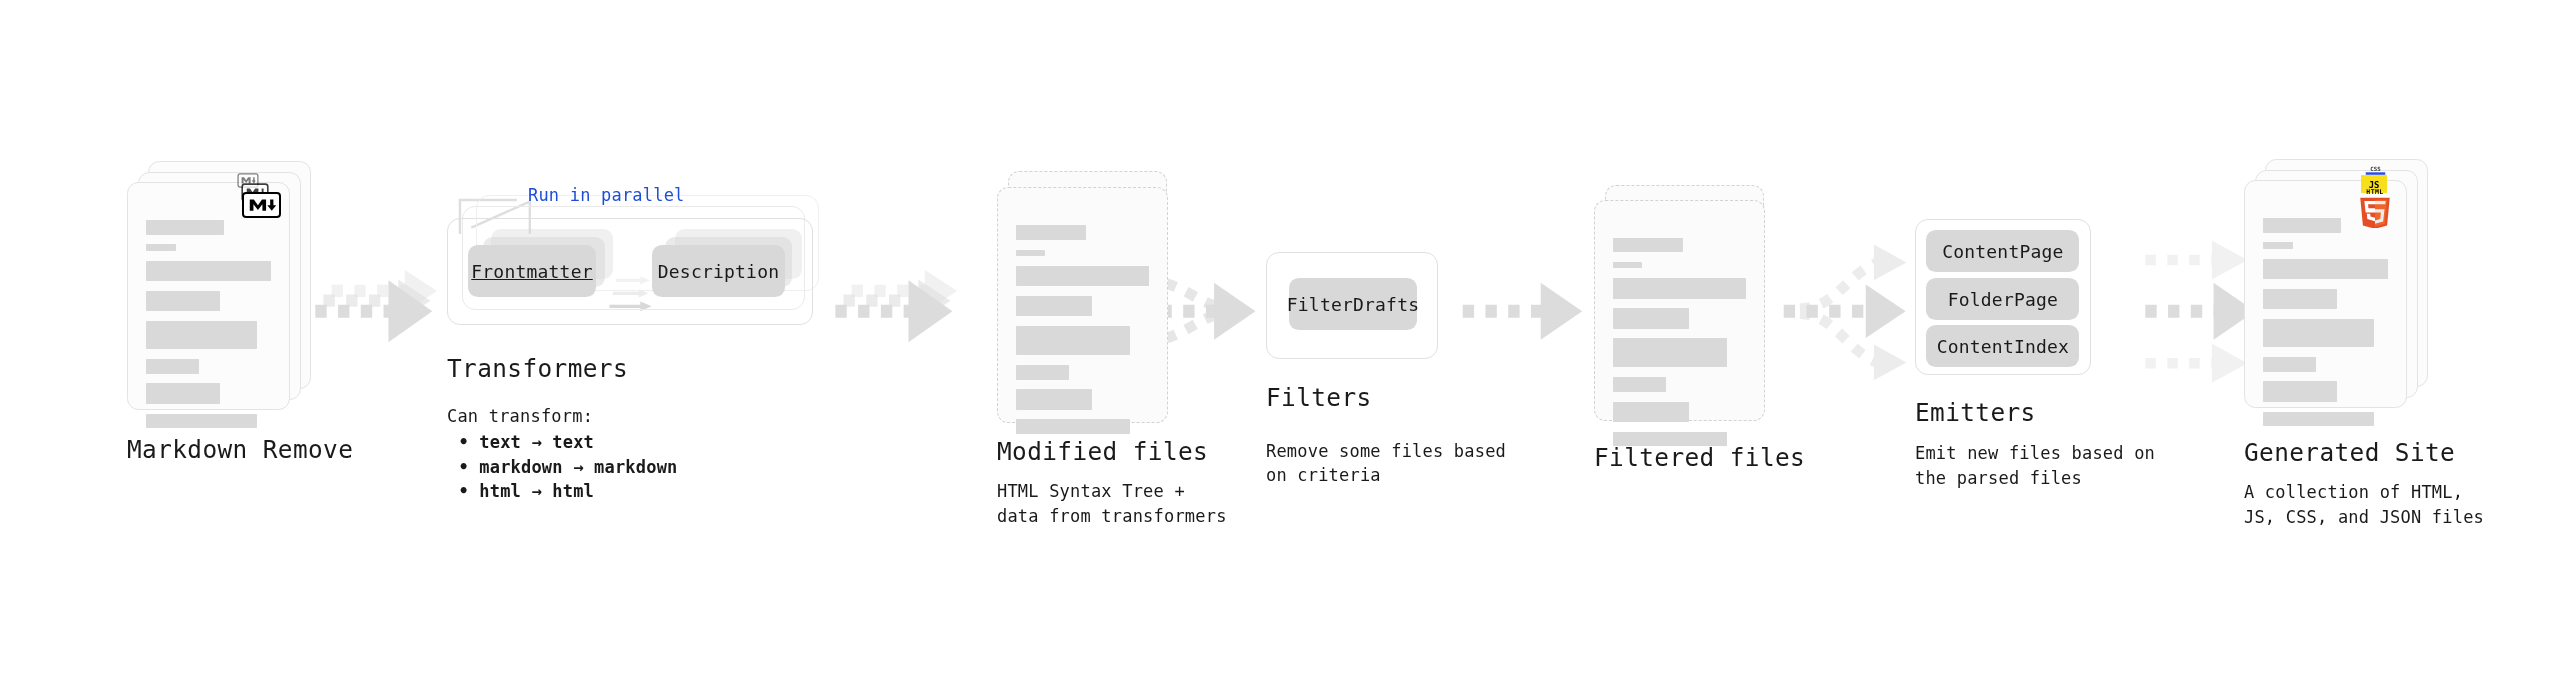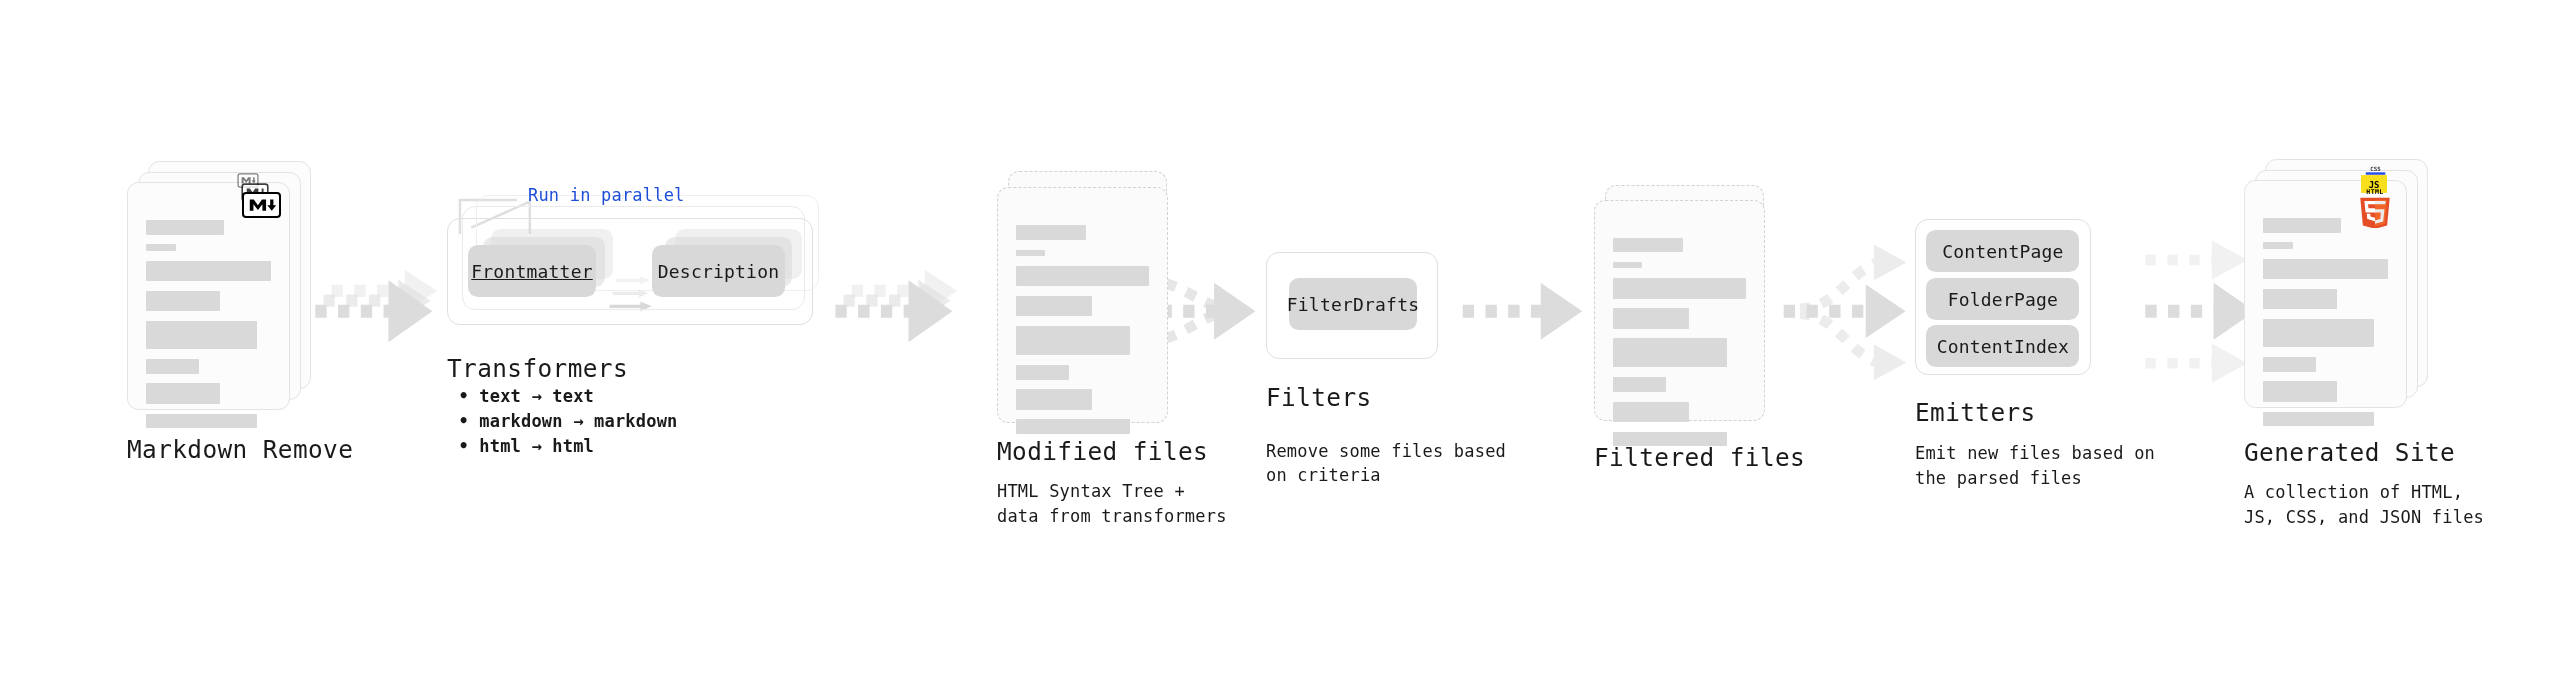--- a/index.html
+++ b/index.html
@@ -282,20 +282,21 @@
 
       <div class="pill ghost-a" style="left:228px; top:34px; width:127px; height:50px;"></div>
       <div class="pill ghost-b" style="left:218px; top:42px; width:127px; height:50px;"></div>
       <div class="pill" style="left:205px; top:50px; width:133px; height:52px;">Description</div>
     </div>
 
     <div class="parallel-label" style="left:81px; top:-9.8px;">Run in parallel</div>
 
     <div class="stage-title" style="margin-top:31px;">Transformers</div>
 
+    <div class="stage-desc" style="margin-top:21px;">Can transform:</div>
 
     <ul class="bullets" style="margin-top:1.6px;font-weight:bold;">
       <li class="stage-desc" style="margin-left:11.4px;">
         <span>•&nbsp;</span><span>text → text</span>
       </li>
       <li class="stage-desc" style="margin-left:11.4px;">
         <span>•&nbsp;</span><span>markdown → markdown</span>
       </li>
       <li class="stage-desc" style="margin-left:11.4px;">
         <span>•&nbsp;</span><span>html → html</span>

